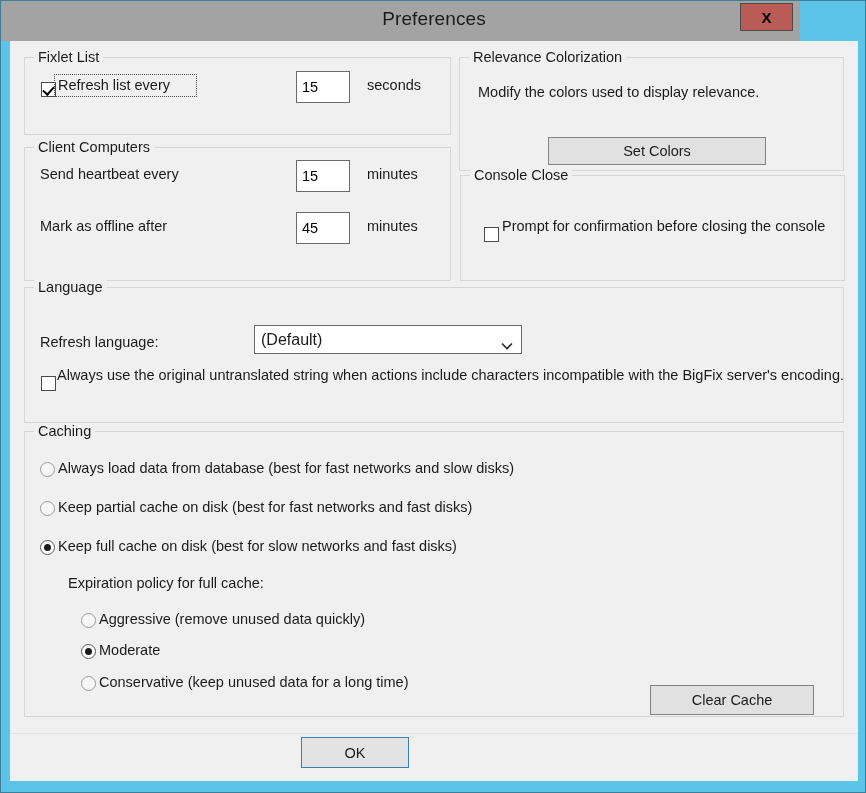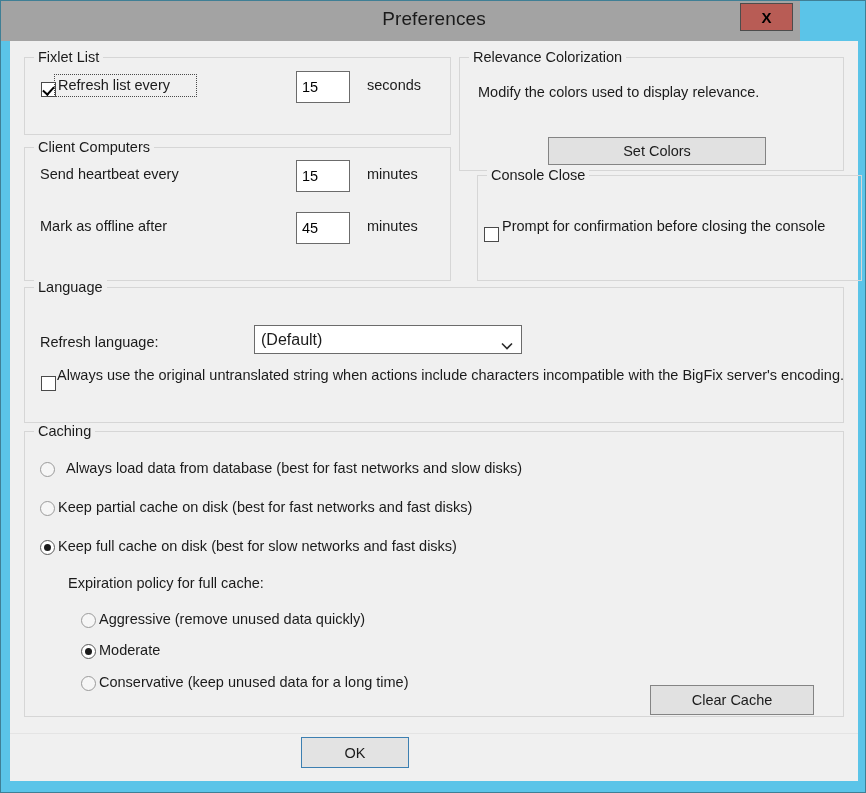--- a/index.html
+++ b/index.html
@@ -84,21 +84,21 @@
     background: #f0f0f0;
     padding: 0 4px;
     font-size: 14.5px;
     color: #1b1b1b;
     white-space: nowrap;
   }
 
   .g-fixlet        { left: 14px;  top: 16px;  width: 427px; height: 78px; }
   .g-client        { left: 14px;  top: 106px; width: 427px; height: 134px; }
   .g-relevance     { left: 449px; top: 16px;  width: 385px; height: 114px; }
-  .g-consoleclose  { left: 467px; top: 134px; width: 385px; height: 106px; }
+  .g-consoleclose  { left: 450px; top: 134px; width: 385px; height: 106px; }
   .g-language      { left: 14px;  top: 246px; width: 820px; height: 136px; }
   .g-caching       { left: 14px;  top: 390px; width: 820px; height: 286px; }
 
   
   .lbl {
     position: absolute;
     font-size: 14.5px;
     color: #1b1b1b;
     white-space: nowrap;
   }
@@ -291,21 +291,21 @@
       </span>
     </div>
     <div class="cb" style="left:31px; top:335px;"></div>
     <div class="lbl-wrap" style="left:47px; top:325px; width:790px;">Always use the original untranslated string when actions include characters incompatible with the BigFix server's encoding.</div>
 
     <div class="group g-caching">
       <span class="group-label">Caching</span>
     </div>
 
     <div class="rb" style="left:30px; top:421px;"></div>
-    <span class="lbl" style="left:56px; top:419px;text-align:center;">Always load data from database (best for fast networks and slow disks)</span>
+    <span class="lbl" style="left:48px; top:419px;text-align:center;">Always load data from database (best for fast networks and slow disks)</span>
 
     <div class="rb" style="left:30px; top:460px;"></div>
     <span class="lbl" style="left:48px; top:458px;">Keep partial cache on disk (best for fast networks and fast disks)</span>
 
     <div class="rb selected" style="left:30px; top:499px;"></div>
     <span class="lbl" style="left:58px; top:534px;">Expiration policy for full cache:</span>
 
     <span class="lbl" style="left:48px; top:497px;">Keep full cache on disk (best for slow networks and fast disks)</span>
 
     <div class="rb" style="left:71px; top:572px;"></div>

